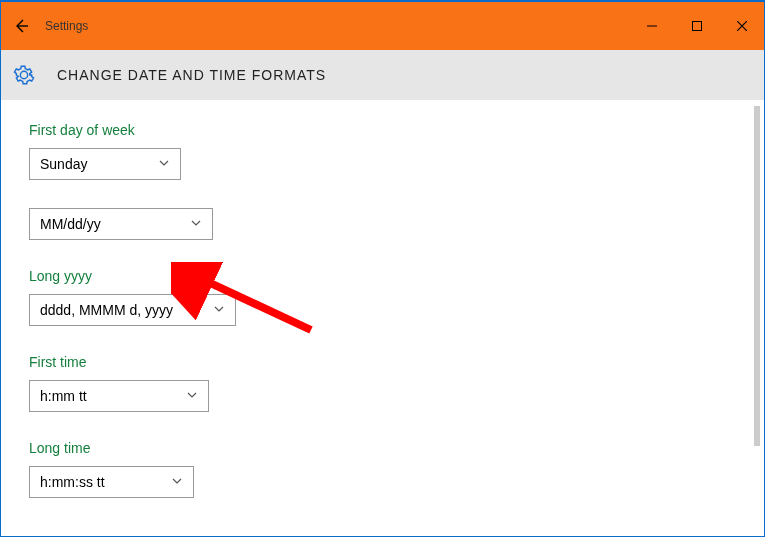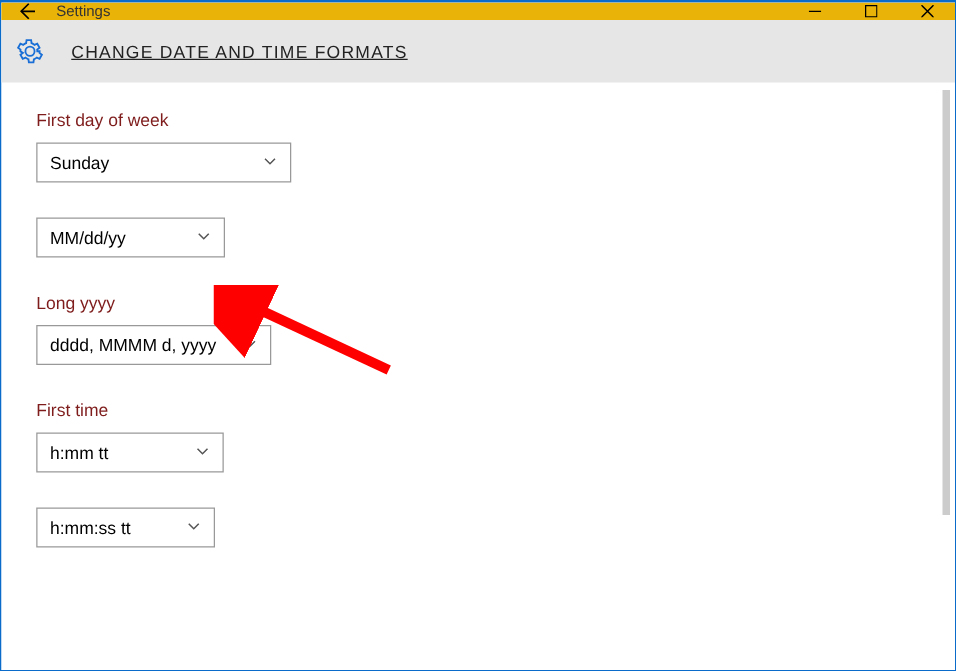--- a/index.html
+++ b/index.html
@@ -7,22 +7,22 @@
       font-family: "Segoe UI", Tahoma, sans-serif;
       background: #fff;
       width: 765px;
       height: 537px;
       overflow: hidden;
       border: 1px solid #0b6bcb;
       border-top-width: 2px;
       position: relative;
     }
     .titlebar {
-      height: 14px;
-      background: #eab308;
+      height: 48px;
+      background: #f97316;
       display: flex;
       align-items: center;
       padding-left: 8px;
     }
     .back-btn {
       width: 24px;
       height: 24px;
       display: inline-flex;
       align-items: center;
       justify-content: center;
@@ -54,35 +54,34 @@
     .gear {
       color: #1a6fd6;
       margin-right: 22px;
       display: inline-flex;
     }
     .header-title {
       font-size: 14px;
       letter-spacing: 1px;
       color: #222;
       font-weight: 400;
-      text-decoration: underline;
     }
     .content-wrap {
       position: relative;
       height: calc(537px - 30px - 50px);
     }
     .content {
       padding: 22px 28px;
       height: 100%;
       overflow-y: auto;
     }
     .field-group { margin-bottom: 28px; }
     .field-label {
       font-size: 14px;
-      color: #7f1d1d;
+      color: #15803d;
       margin-bottom: 10px;
     }
     .combo {
       border: 1px solid #999;
       height: 32px;
       display: flex;
       align-items: center;
       padding: 0 10px;
       font-size: 14px;
       background: #fff;
@@ -152,59 +151,60 @@
       </svg>
   </span>
   <span class="header-title">CHANGE DATE AND TIME FORMATS</span>
 </div>
 
 <div class="content-wrap">
   <div class="content">
 
     <div class="field-group">
       <div class="field-label">First day of week</div>
-      <div class="combo" style="width:204px">
+      <div class="combo" style="width:152px">
         <span>Sunday</span>
         <span class="chev"><svg width="12" height="12" viewBox="0 0 12 12">
               <path d="M2 4 L6 8 L10 4" stroke="#555" stroke-width="1.2" fill="none"></path>
             </svg></span>
       </div>
     </div>
 
     <div class="field-group">
-      <div class="combo" style="width:151px">
+      <div class="combo" style="width:184px">
         <span>MM/dd/yy</span>
         <span class="chev"><svg width="12" height="12" viewBox="0 0 12 12">
               <path d="M2 4 L6 8 L10 4" stroke="#555" stroke-width="1.2" fill="none"></path>
             </svg></span>
       </div>
     </div>
 
     <div class="field-group">
       <div class="field-label">Long yyyy</div>
-      <div class="combo" style="width:188px">
+      <div class="combo" style="width:207px">
         <span>dddd, MMMM d, yyyy</span>
         <span class="chev"><svg width="12" height="12" viewBox="0 0 12 12">
               <path d="M2 4 L6 8 L10 4" stroke="#555" stroke-width="1.2" fill="none"></path>
             </svg></span>
       </div>
     </div>
 
     <div class="field-group">
       <div class="field-label">First time</div>
-      <div class="combo" style="width:150px">
+      <div class="combo" style="width:180px">
         <span>h:mm tt</span>
         <span class="chev"><svg width="12" height="12" viewBox="0 0 12 12">
               <path d="M2 4 L6 8 L10 4" stroke="#555" stroke-width="1.2" fill="none"></path>
             </svg></span>
       </div>
     </div>
 
     <div class="field-group" style="margin-bottom:0">
-      <div class="combo" style="width:143px">
+      <div class="field-label">Long time</div>
+      <div class="combo" style="width:165px">
         <span>h:mm:ss tt</span>
         <span class="chev"><svg width="12" height="12" viewBox="0 0 12 12">
               <path d="M2 4 L6 8 L10 4" stroke="#555" stroke-width="1.2" fill="none"></path>
             </svg></span>
       </div>
     </div>
 
   </div>
 
   <div class="scrollbar-track">

